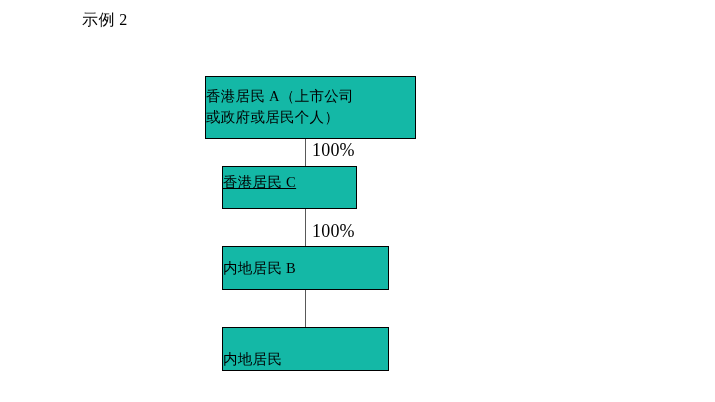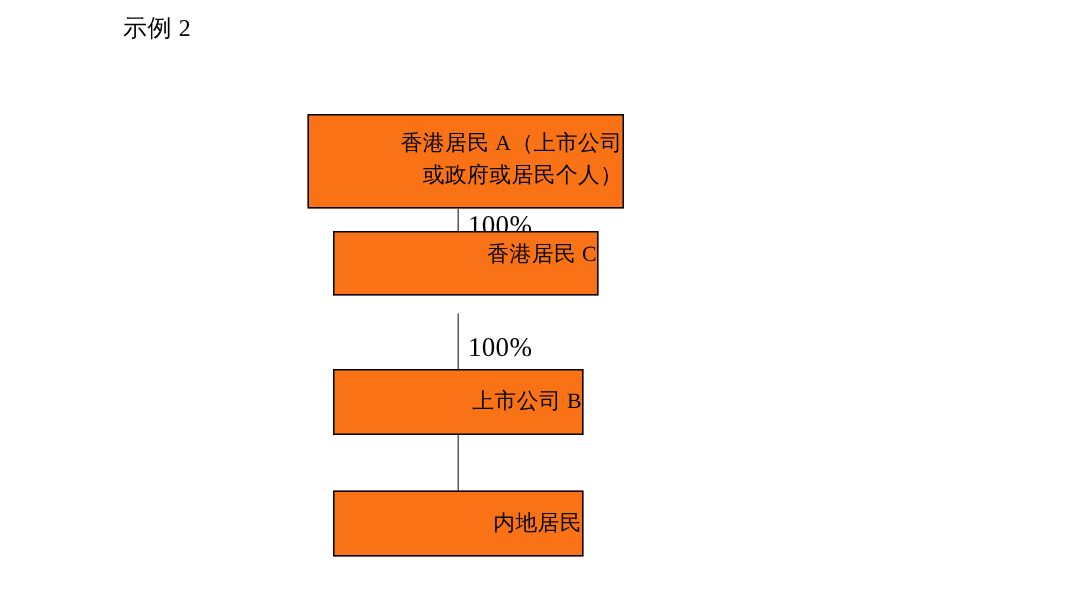--- a/index.html
+++ b/index.html
@@ -31,22 +31,22 @@
     letter-spacing: 0.4px;
     white-space: nowrap;
     color: #000000;
   }
 
   
   .node-box {
     position: absolute;
     box-sizing: border-box;
     border: 1px solid #000000;
-    background: #f97316;
-    text-align: right;
+    background: #14b8a6;
+    text-align: left;
     color: #000000;
     font-size: 14.5px;
     line-height: 21px;
     letter-spacing: 0.3px;
   }
   .node-box .node-label {
     display: block;
     white-space: pre-line;
   }
 
@@ -55,38 +55,39 @@
     left: 205px;
     top: 76px;
     width: 211px;
     height: 63px;
     padding-top: 9px;
   }
 
   
   #box-c {
     left: 222px;
-    top: 154px;
-    width: 177px;
+    top: 166px;
+    width: 135px;
     height: 43px;
     padding-top: 5px;
+    text-decoration: underline;
   }
   #box-b {
     left: 222px;
     top: 246px;
     width: 167px;
     height: 44px;
     padding-top: 11px;
   }
   #box-d {
     left: 222px;
     top: 327px;
     width: 167px;
     height: 44px;
-    padding-top: 11px;
+    padding-top: 21px;
   }
 
   
   .connector {
     position: absolute;
     left: 305px;
     width: 1px;
     background: #595959;
   }
   #connector-a-c { top: 139px;  height: 28px; }
@@ -121,21 +122,21 @@
   <div class="edge-label" id="edge-label-a-c">100%</div>
 
   <div class="node-box" id="box-c">
     <span class="node-label">香港居民 C</span>
   </div>
 
   <div class="connector" id="connector-c-b"></div>
   <div class="edge-label" id="edge-label-c-b">100%</div>
 
   <div class="node-box" id="box-b">
-    <span class="node-label">上市公司 B</span>
+    <span class="node-label">内地居民 B</span>
   </div>
 
   <div class="connector" id="connector-b-d"></div>
 
   <div class="node-box" id="box-d">
     <span class="node-label">内地居民</span>
   </div>
 
 </div>
 

